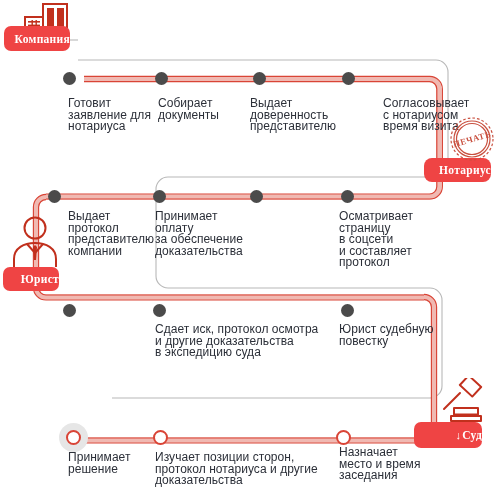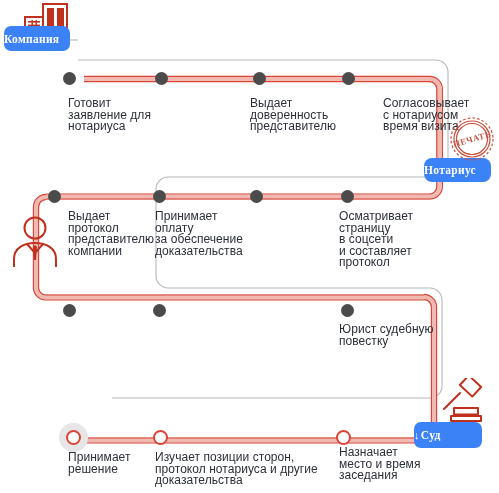--- a/index.html
+++ b/index.html
@@ -40,27 +40,27 @@
     font-size:12px;
     line-height:11.6px;
     letter-spacing:.05px;
     z-index:7;
     white-space:pre-line;
   }
 
   
   .badge{
     position:absolute;
-    background:#3b82f6;
+    background:#ef4444;
     color:#ffffff;
     font-family:"Liberation Serif","DejaVu Serif",serif;
     font-weight:bold;
     font-size:11.5px;
     letter-spacing:.3px;
-    display:flex;align-items:center;justify-content:flex-start;
+    display:flex;align-items:center;justify-content:flex-end;
     border-radius:7px;
     z-index:10;
     box-sizing:border-box;
   }
   .badge .arrow{font-family:"Liberation Sans",sans-serif;font-weight:normal;font-size:11px;margin-right:1px;}
 
   
   .icon{position:absolute;z-index:9;}
 
   
@@ -163,34 +163,39 @@
   </div>
 
   <div class="badge" style="left:4px;top:26px;width:66px;height:25px;">
     <span>Компания</span>
   </div>
 
   <div class="badge" style="left:424px;top:158px;width:67px;height:24px;border-radius:8px;">
     <span>Нотариус</span>
   </div>
 
+  <div class="badge" style="left:3px;top:267px;width:56px;height:24px;">
+    <span>Юрист</span>
+  </div>
 
   <div class="badge" style="left:414px;top:422px;width:68px;height:26px;">
     <span class="arrow">↓</span>
     <span>Суд</span>
   </div>
 
   <div class="dot" style="left:63px;top:72px;"></div>
   <div class="dot" style="left:155px;top:72px;"></div>
   <div class="dot" style="left:253px;top:72px;"></div>
   <div class="dot" style="left:342px;top:72px;"></div>
 
   <div class="step" style="left:68px;top:98px;width:84px;">Готовит
 заявление для
 нотариуса</div>
+  <div class="step" style="left:158px;top:98px;width:88px;">Собирает
+документы</div>
   <div class="step" style="left:250px;top:98px;width:90px;">Выдает
 доверенность
 представителю</div>
   <div class="step" style="left:339px;top:98px;width:92px;margin-left:44px;">Согласовывает
 с нотариусом
 время визита</div>
 
   <div class="dot" style="left:48px;top:190px;"></div>
   <div class="dot" style="left:153px;top:190px;"></div>
   <div class="dot" style="left:250px;top:190px;"></div>
@@ -207,20 +212,23 @@
   <div class="step" style="left:339px;top:211px;width:92px;">Осматривает
 страницу
 в соцсети
 и составляет
 протокол</div>
 
   <div class="dot" style="left:63px;top:304px;"></div>
   <div class="dot" style="left:153px;top:304px;"></div>
   <div class="dot" style="left:341px;top:304px;"></div>
 
+  <div class="step" style="left:155px;top:324px;width:175px;">Сдает иск, протокол осмотра
+и другие доказательства
+в экспедицию суда</div>
   <div class="step" style="left:339px;top:324px;width:96px;">Юрист судебную
 повестку</div>
 
   <div class="halo" style="left:59px;top:423px;"></div>
   <div class="ring" style="left:66px;top:430px;"></div>
   <div class="ring" style="left:153px;top:430px;"></div>
   <div class="ring" style="left:336px;top:430px;"></div>
 
   <div class="step" style="left:68px;top:452px;width:84px;">Принимает
 решение</div>

